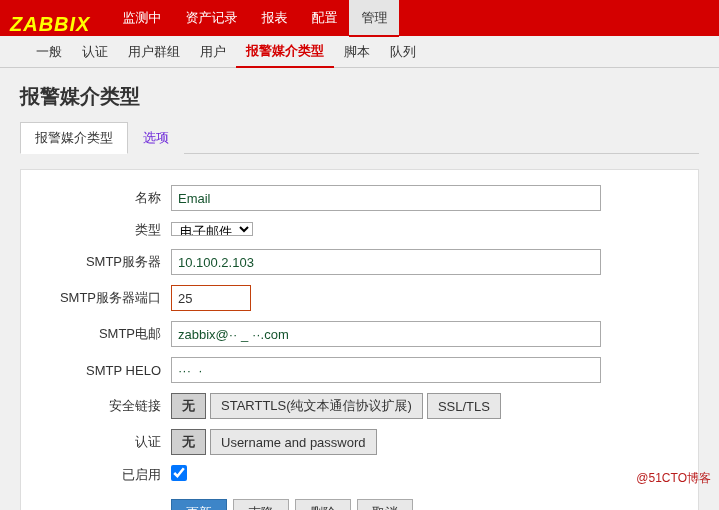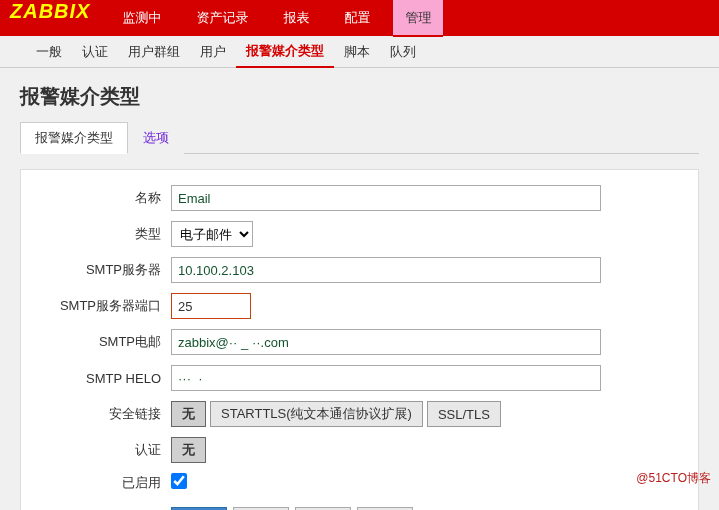--- a/index.html
+++ b/index.html
@@ -2,49 +2,49 @@
 <html><head>
   <meta charset="utf-8">
   <style>
     * { box-sizing: border-box; margin: 0; padding: 0; }
     body { font-family: Arial, sans-serif; font-size: 13px; background: #f0f0f0; color: #333; }
 
     
     .top-nav {
       background: #d40000;
       display: flex;
-      align-items: flex-start;
+      align-items: flex-end;
       height: 36px;
       padding: 0 10px;
     }
     .logo {
       color: white;
       font-size: 20px;
       font-weight: bold;
       letter-spacing: 1px;
       margin-right: 20px;
       font-style: italic;
     }
     .logo span { color: #ff0; }
     .nav-menu {
       display: flex;
-      gap: 11px;
+      gap: 0;
     }
     .nav-item {
       color: white;
       padding: 0 12px;
       height: 36px;
       display: flex;
       align-items: center;
       cursor: pointer;
       font-size: 13px;
       text-decoration: none;
     }
     .nav-item.active {
-      background: #f9a8d4;
+      background: #e5e5e5;
       color: #333;
       position: relative;
     }
     .nav-item.active::after {
       content: '';
       position: absolute;
       bottom: -1px;
       left: 0; right: 0;
       height: 2px;
       background: #d40000;
@@ -143,21 +143,21 @@
     }
     .form-input-small {
       width: 80px;
       height: 26px;
       border: 1px solid #c2410c;
       padding: 2px 6px;
       font-size: 13px;
       color: #333;
     }
     .form-select {
-      height: 26px;
+      height: 14px;
       border: 1px solid #aaa;
       font-size: 13px;
       padding: 0 4px;
       background: white;
     }
 
     
     .btn-group {
       display: flex;
       gap: 4px;
@@ -309,20 +309,21 @@
         <div class="btn-option selected">无</div>
         <div class="btn-option">STARTTLS(纯文本通信协议扩展)</div>
         <div class="btn-option">SSL/TLS</div>
       </div>
     </div>
 
     <div class="form-row">
       <div class="form-label">认证</div>
       <div class="form-control btn-group">
         <div class="btn-option selected">无</div>
+        <div class="btn-option">Username and password</div>
       </div>
     </div>
 
     <div class="form-row">
       <div class="form-label">已启用</div>
       <div class="form-control">
         <input type="checkbox" class="checkbox-input" checked="" style="">
       </div>
     </div>
 

